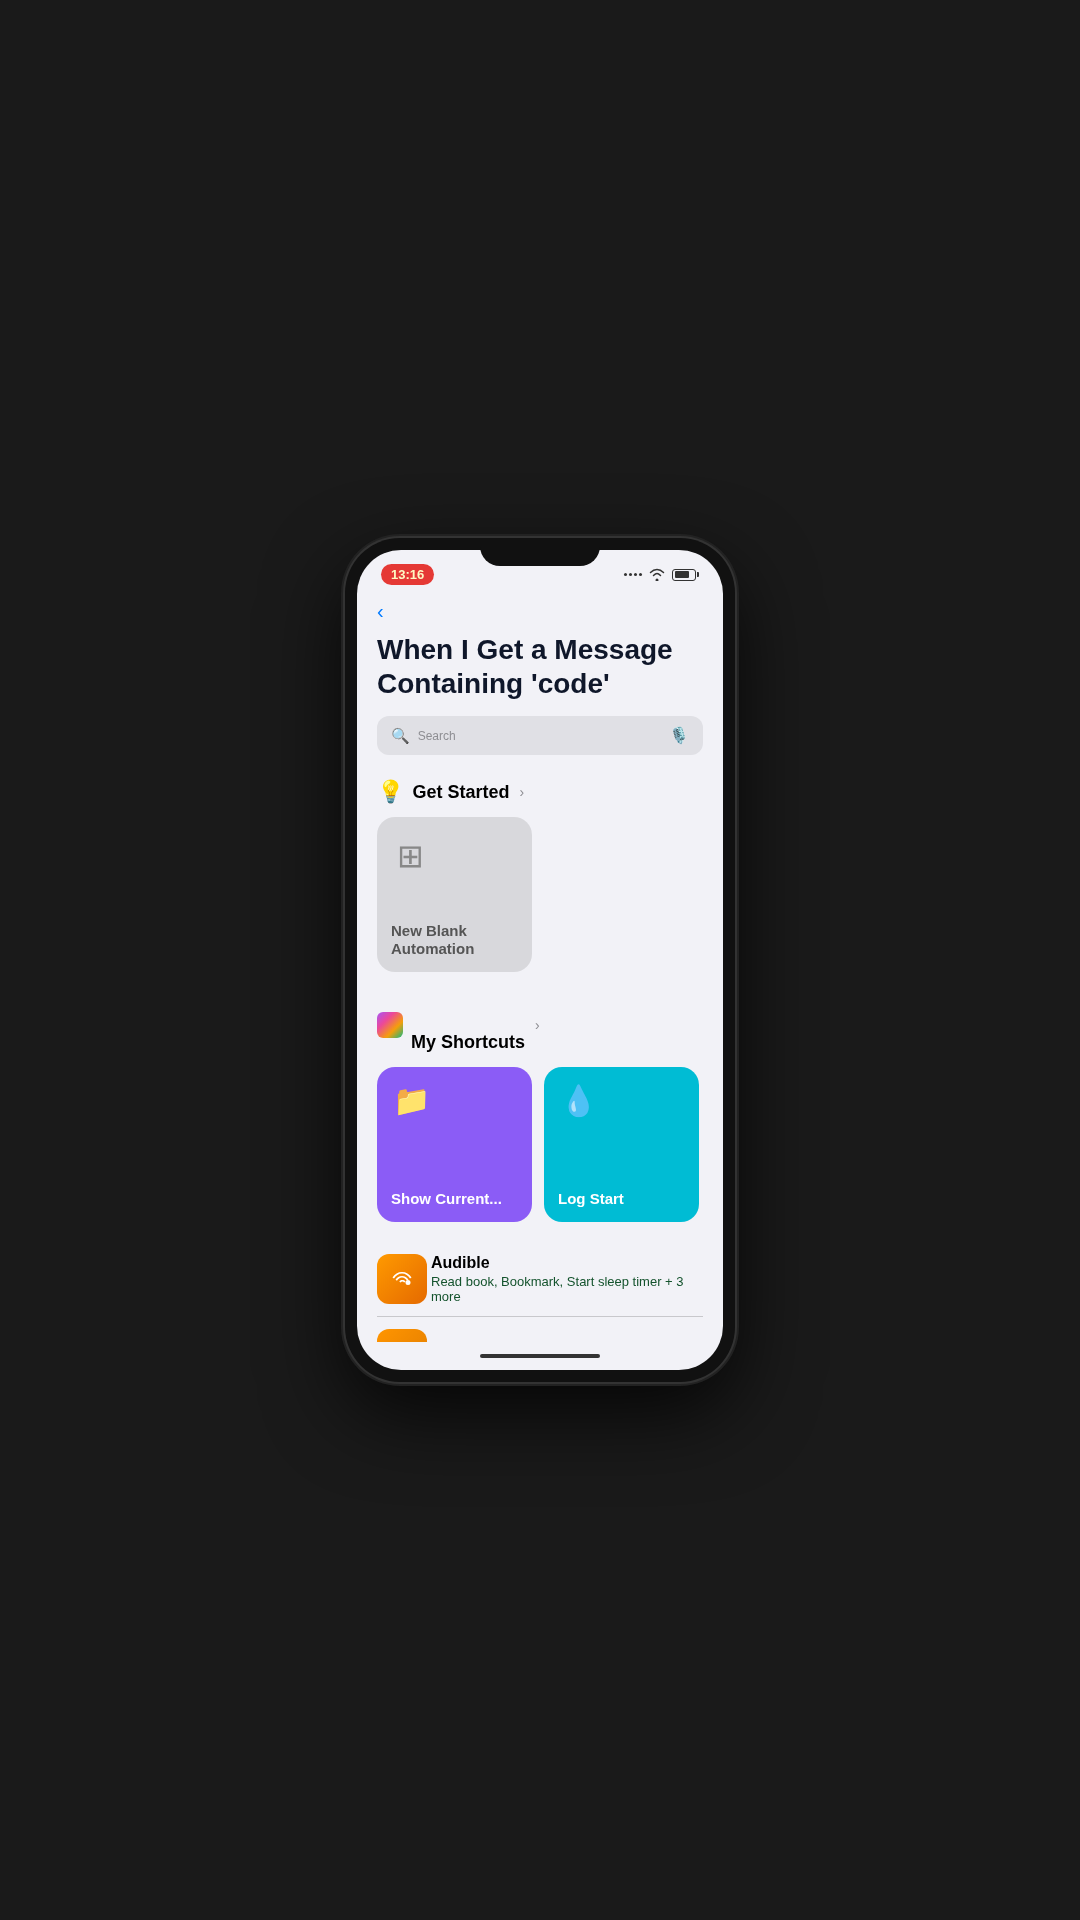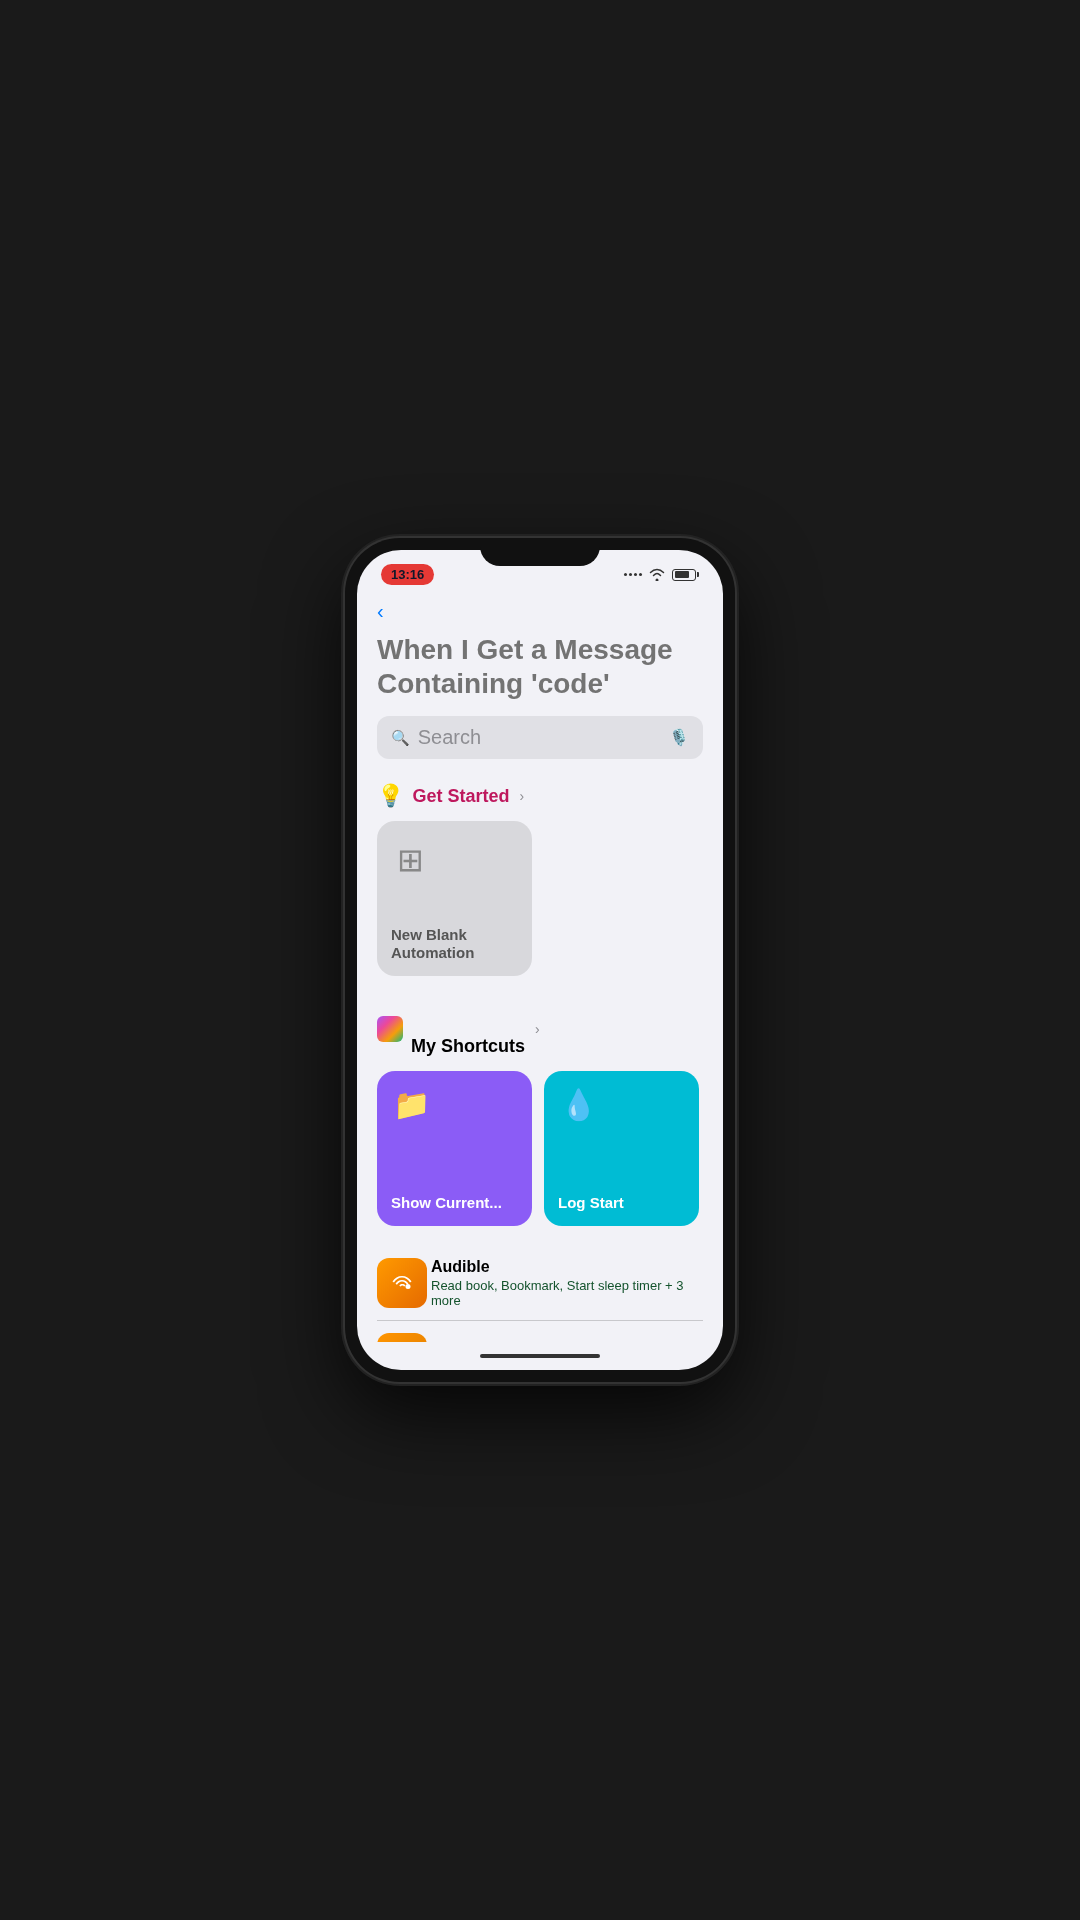--- a/index.html
+++ b/index.html
@@ -41,21 +41,21 @@
     .status-bar {
       display: flex;
       justify-content: space-between;
       align-items: center;
       padding: 14px 24px 8px;
       flex-shrink: 0;
     }
 
     .status-time {
       background: #e53935;
-      color: #0f172a;
+      color: #fef9c3;
       font-size: 13px;
       font-weight: 700;
       padding: 3px 10px;
       border-radius: 12px;
     }
 
     .status-icons {
       display: flex;
       align-items: center;
       gap: 6px;
@@ -130,42 +130,42 @@
       font-size: 20px;
       font-weight: 300;
       line-height: 1;
     }
 
     
     .page-title {
       padding: 8px 20px 16px;
       font-size: 28px;
       font-weight: 800;
-      color: #737373;
+      color: #0f172a;
       line-height: 1.2;
     }
 
     
     .search-bar {
       margin: 0 20px 20px;
       background: #e0e0e5;
       border-radius: 12px;
       display: flex;
       align-items: center;
       padding: 10px 14px;
       gap: 8px;
     }
     .search-icon-wrap {
       color: #8e8e93;
       font-size: 15px;
     }
     .search-placeholder {
       flex: 1;
       color: #8e8e93;
-      font-size: 20px;
+      font-size: 12px;
     }
     .mic-icon {
       color: #8e8e93;
       font-size: 16px;
     }
     .section-title {
       font-size: 18px;
       font-weight: 700;
       color: #000;
       margin-top: 36px;
@@ -184,21 +184,21 @@
     .get-started-header {
       display: flex;
       align-items: center;
       gap: 8px;
       margin-bottom: 12px;
     }
     .bulb-icon { font-size: 22px; }
     .get-started-title {
       font-size: 18px;
       font-weight: 700;
-      color: #be185d;
+      color: #000000;
     }
 
     .card-grid {
       display: flex;
       gap: 12px;
     }
 
     .blank-card {
       width: 155px;
       height: 155px;

